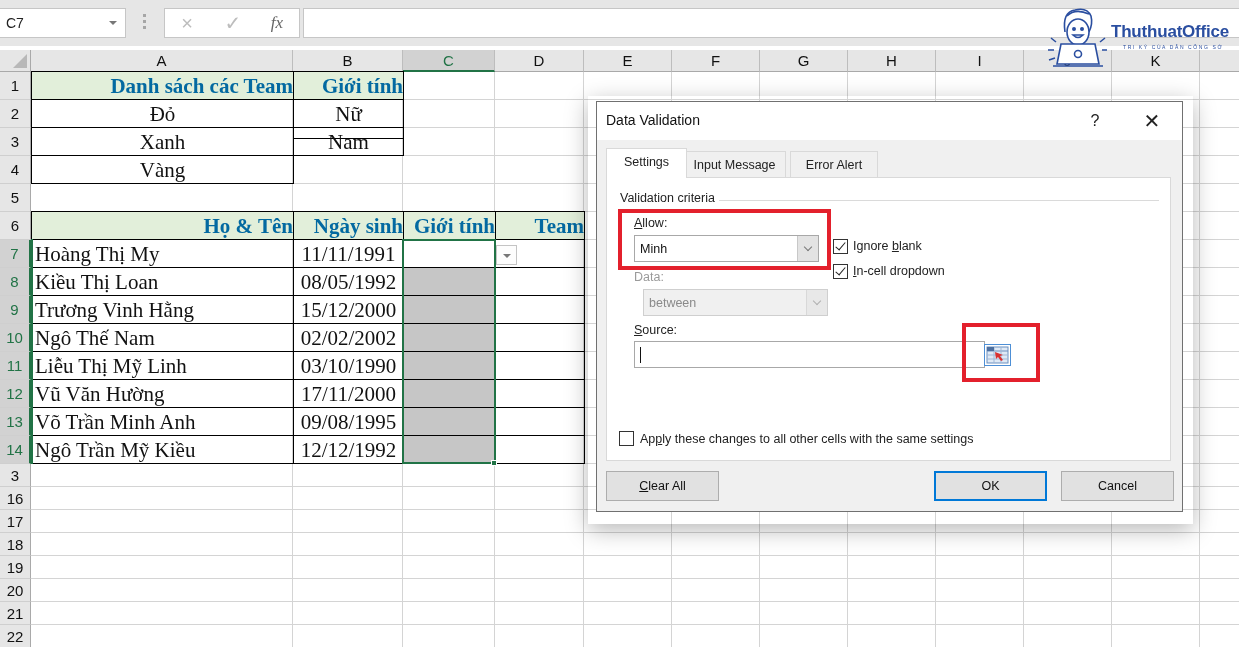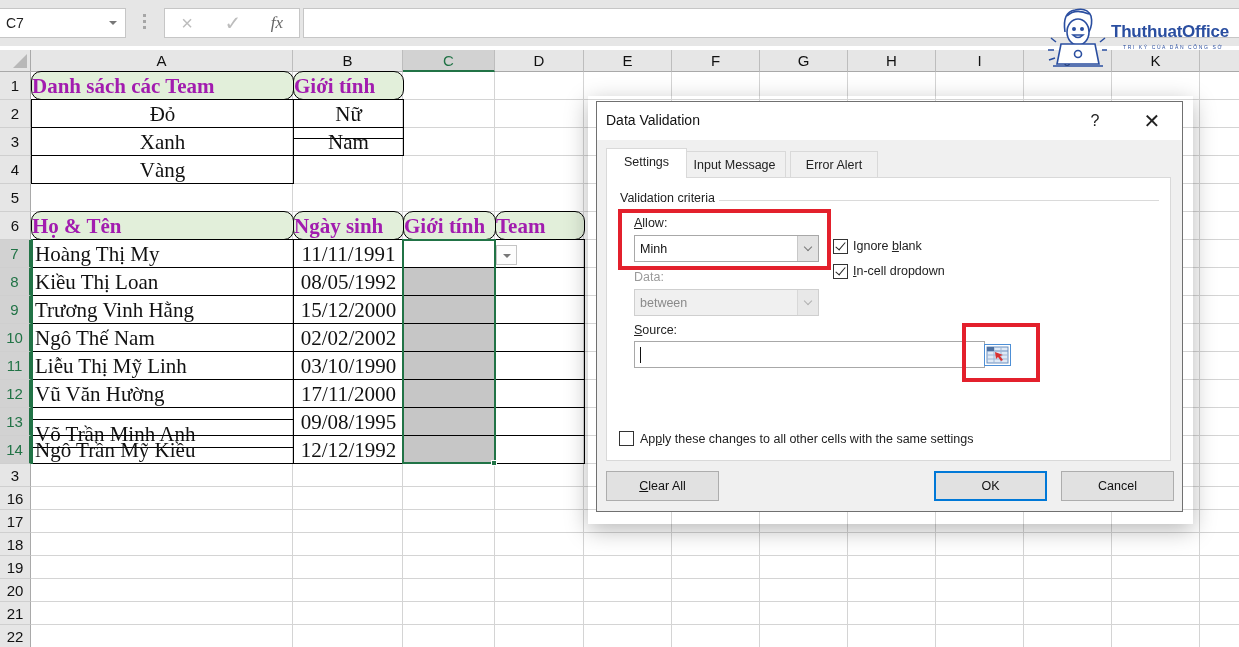--- a/index.html
+++ b/index.html
@@ -21,21 +21,21 @@
   .grid { position: absolute; left: 0; top: 50px; width: 1239px; height: 597px; }
   .colhdr { position: absolute; top: 0; height: 22px; background: #e6e6e6; border-right: 1px solid #bdbdbd; border-bottom: 1px solid #a9a9a9; font-size: 15px; color: #111; text-align: center; line-height: 22px; }
   .colhdr.sel { background: #d2d2d2; color: #217346; border-bottom: 2px solid #217346; }
   .corner { position: absolute; left: 0; top: 0; width: 31px; height: 22px; background: #e6e6e6; border-right: 1px solid #a9a9a9; border-bottom: 1px solid #a9a9a9; }
   .corner::after { content: ""; position: absolute; right: 3px; bottom: 3px; width: 0; height: 0; border-left: 14px solid transparent; border-bottom: 14px solid #b8b8b8; }
   .rowhdr { position: absolute; left: 0; width: 31px; background: #e6e6e6; border-right: 1px solid #a9a9a9; border-bottom: 1px solid #cfcfcf; font-size: 15px; color: #111; text-align: center; }
   .rowhdr.sel { background: #d2d2d2; color: #217346; border-right: 2px solid #217346; }
   .cell { position: absolute; border-right: 1px solid #d4d4d4; border-bottom: 1px solid #d4d4d4; font-family: "Liberation Serif", serif; font-size: 21px; color: #111; white-space: nowrap; overflow: hidden; }
   .cell.c { text-align: center; }
   .cell.l { padding-left: 3px; }
-  .cell.hdr { background: #e2efda; color: #a21caf; font-weight: bold; text-align: left; border-radius: 10px; }
+  .cell.hdr { background: #e2efda; color: #0369a1; font-weight: bold; text-align: right; }
   .cell.bd { border: 1px solid #000; }
   .cell.grey { background: #c6c6c6; }
   .selrange { position: absolute; border: 2px solid #217346; pointer-events: none; }
   .fillhandle { position: absolute; width: 6px; height: 6px; background: #217346; border: 1px solid #fff; }
   .celldd { position: absolute; width: 21px; height: 20px; background: #fdfdfd; border: 1px solid #c4c4c4; }
   .celldd::after { content: ""; position: absolute; left: 6px; top: 8px; border-left: 4px solid transparent; border-right: 4px solid transparent; border-top: 4px solid #777; }
 
   
   .logo { position: absolute; left: 1045px; top: 2px; width: 190px; height: 70px; }
   .logo-text { position: absolute; left: 66px; top: 20px; font-family: "Liberation Sans", sans-serif; font-weight: bold; font-size: 17px; color: #2a4ea0; letter-spacing: -0.2px; }
@@ -423,21 +423,21 @@
       <div class="cell bd grey" style="left: 403px; top: 273px; width: 93px; height: 29px; line-height: 28px;"></div>
       <div class="cell bd" style="left: 495px; top: 273px; width: 90px; height: 29px; line-height: 28px;"></div>
       <div class="cell l bd" style="left: 31px; top: 301px; width: 263px; height: 29px; line-height: 28px;">Liễu Thị Mỹ Linh</div>
       <div class="cell c bd" style="left: 293px; top: 301px; width: 111px; height: 29px; line-height: 28px;">03/10/1990</div>
       <div class="cell bd grey" style="left: 403px; top: 301px; width: 93px; height: 29px; line-height: 28px;"></div>
       <div class="cell bd" style="left: 495px; top: 301px; width: 90px; height: 29px; line-height: 28px;"></div>
       <div class="cell l bd" style="left: 31px; top: 329px; width: 263px; height: 29px; line-height: 28px;">Vũ Văn Hường</div>
       <div class="cell c bd" style="left: 293px; top: 329px; width: 111px; height: 29px; line-height: 28px;">17/11/2000</div>
       <div class="cell bd grey" style="left: 403px; top: 329px; width: 93px; height: 29px; line-height: 28px;"></div>
       <div class="cell bd" style="left: 495px; top: 329px; width: 90px; height: 29px; line-height: 28px;"></div>
-      <div class="cell l bd" style="left: 31px; top: 357px; width: 263px; height: 29px; line-height: 28px; margin-top: 12px;">Võ Trần Minh Anh</div>
+      <div class="cell l bd" style="left: 31px; top: 357px; width: 263px; height: 29px; line-height: 28px;">Võ Trần Minh Anh</div>
       <div class="cell c bd" style="left: 293px; top: 357px; width: 111px; height: 29px; line-height: 28px;">09/08/1995</div>
       <div class="cell bd grey" style="left: 403px; top: 357px; width: 93px; height: 29px; line-height: 28px;"></div>
       <div class="cell bd" style="left: 495px; top: 357px; width: 90px; height: 29px; line-height: 28px;"></div>
       <div class="cell l bd" style="left: 31px; top: 385px; width: 263px; height: 29px; line-height: 28px;">Ngô Trần Mỹ Kiều</div>
       <div class="cell c bd" style="left: 293px; top: 385px; width: 111px; height: 29px; line-height: 28px;">12/12/1992</div>
       <div class="cell bd grey" style="left: 403px; top: 385px; width: 93px; height: 29px; line-height: 28px;"></div>
       <div class="cell bd" style="left: 495px; top: 385px; width: 90px; height: 29px; line-height: 28px;"></div>
       <div class="selrange" style="left: 402px; top: 189px; width: 94px; height: 225px;"></div>
       <div class="fillhandle" style="left: 491px; top: 410px;"></div>
       <div class="selrange" style="left: 31px; top: 189px; width: 2px; height: 225px; border: none; background: rgb(33, 115, 70);"></div>
@@ -491,21 +491,21 @@
         <span class="btn"></span>
       </div>
 
       <div class="chk on" style="left:226px; top:61px;"></div>
       <div class="lbl" style="left:246px; top:61px;">Ignore <span class="u">b</span>lank</div>
 
       <div class="chk on" style="left:226px; top:86px;"></div>
       <div class="lbl" style="left:246px; top:86px;"><span class="u">I</span>n-cell dropdown</div>
 
       <div class="lbl dis" style="left:27px; top:92px;">Data:</div>
-      <div class="combo dis" style="left:27px; top:111px;">
+      <div class="combo dis" style="left:36px; top:111px;">
         <span class="val">between</span>
         <span class="btn"></span>
       </div>
 
       <div class="lbl" style="left:27px; top:145px;"><span class="u">S</span>ource:</div>
       <div class="src" style="top:163px;">
         <span class="caret"></span>
         <span></span>
       </div>
       <div class="refedit" style="top:166px; left:377px;">

